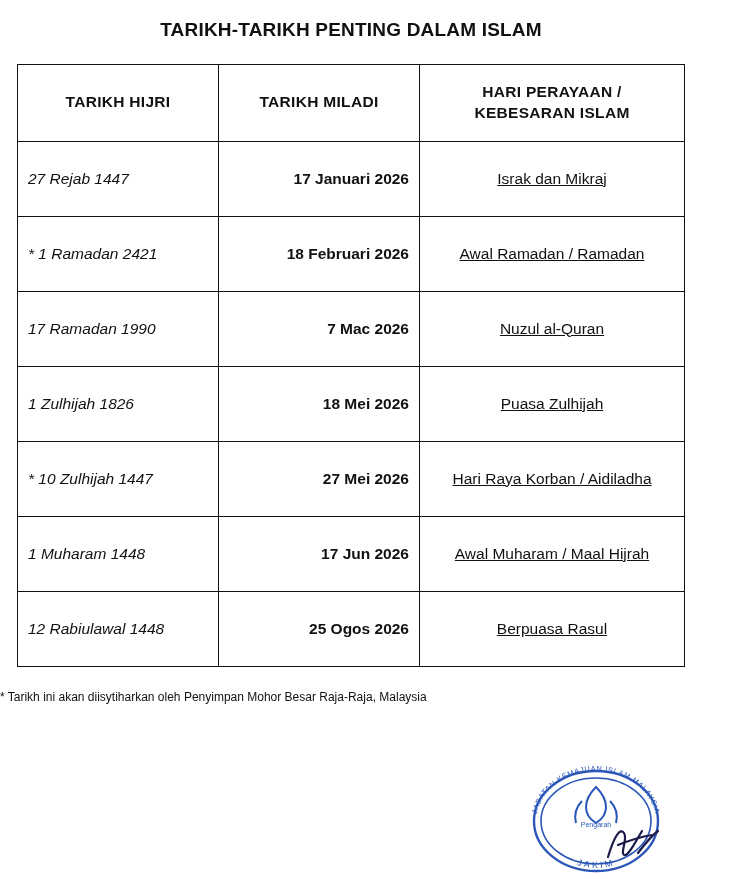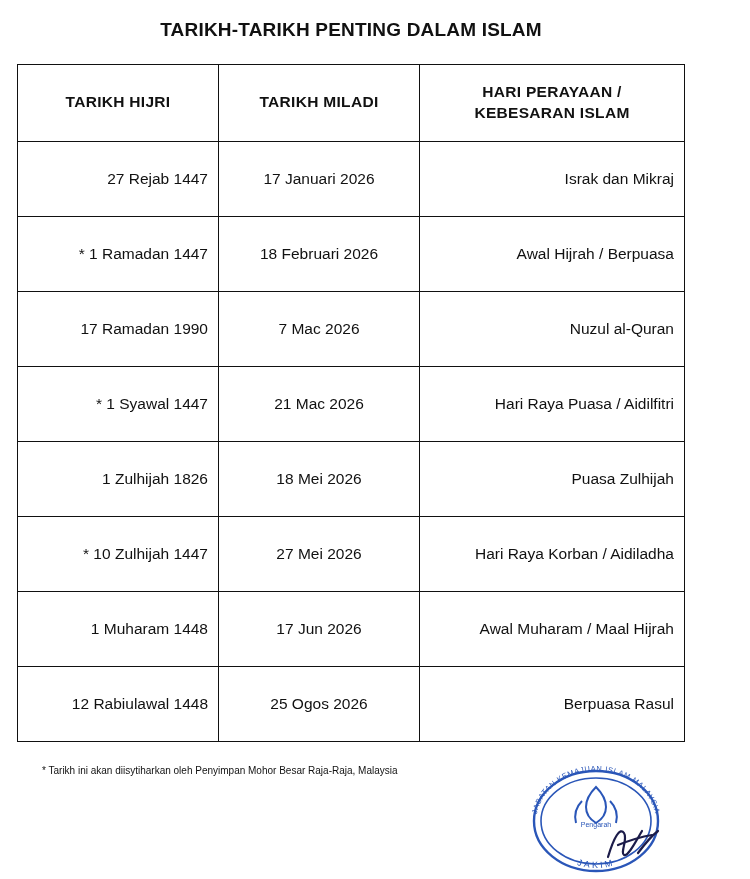--- a/index.html
+++ b/index.html
@@ -68,35 +68,37 @@
   col.c1 { width: 201px; }
   col.c2 { width: 201px; }
   col.c3 { width: 265px; }
 
   table.dates tbody td {
     height: 66px;
     font-size: 15.5px;
     padding: 4px 10px;
   }
   td.hijri {
+    text-align: left;
+    font-style: italic;
+  }
+  td.miladi {
     text-align: right;
-  }
-  td.miladi {
+    padding-left: 22px;
+    font-weight: bold;
+  }
+  td.event {
     text-align: center;
-    padding-left: 22px;
-  }
-  td.event {
-    text-align: right;
     padding-left: 24px;
+    text-decoration: underline;
   }
 
   .footnote {
     margin: 22px 0 0 0;
-    padding-left: 42px;
-    font-size: 10px;
+    font-size: 12px;
     line-height: 1.4;
   }
 
   .stamp {
     position: absolute;
     right: 22px;
     bottom: 6px;
     width: 168px;
     height: 112px;
   }
@@ -130,33 +132,28 @@
           </th>
         </tr>
       </thead>
       <tbody>
         <tr>
           <td class="hijri">27 Rejab 1447</td>
           <td class="miladi">17 Januari 2026</td>
           <td class="event">Israk dan Mikraj</td>
         </tr>
         <tr>
-          <td class="hijri">* 1 Ramadan 1447</td>
+          <td class="hijri">* 1 Ramadan 2421</td>
           <td class="miladi">18 Februari 2026</td>
-          <td class="event">Awal Hijrah / Berpuasa</td>
+          <td class="event">Awal Ramadan / Ramadan</td>
         </tr>
         <tr>
           <td class="hijri">17 Ramadan 1990</td>
           <td class="miladi">7 Mac 2026</td>
           <td class="event">Nuzul al-Quran</td>
-        </tr>
-        <tr>
-          <td class="hijri">* 1 Syawal 1447</td>
-          <td class="miladi">21 Mac 2026</td>
-          <td class="event">Hari Raya Puasa / Aidilfitri</td>
         </tr>
         <tr>
           <td class="hijri">1 Zulhijah 1826</td>
           <td class="miladi">18 Mei 2026</td>
           <td class="event">Puasa Zulhijah</td>
         </tr>
         <tr>
           <td class="hijri">* 10 Zulhijah 1447</td>
           <td class="miladi">27 Mei 2026</td>
           <td class="event">Hari Raya Korban / Aidiladha</td>

